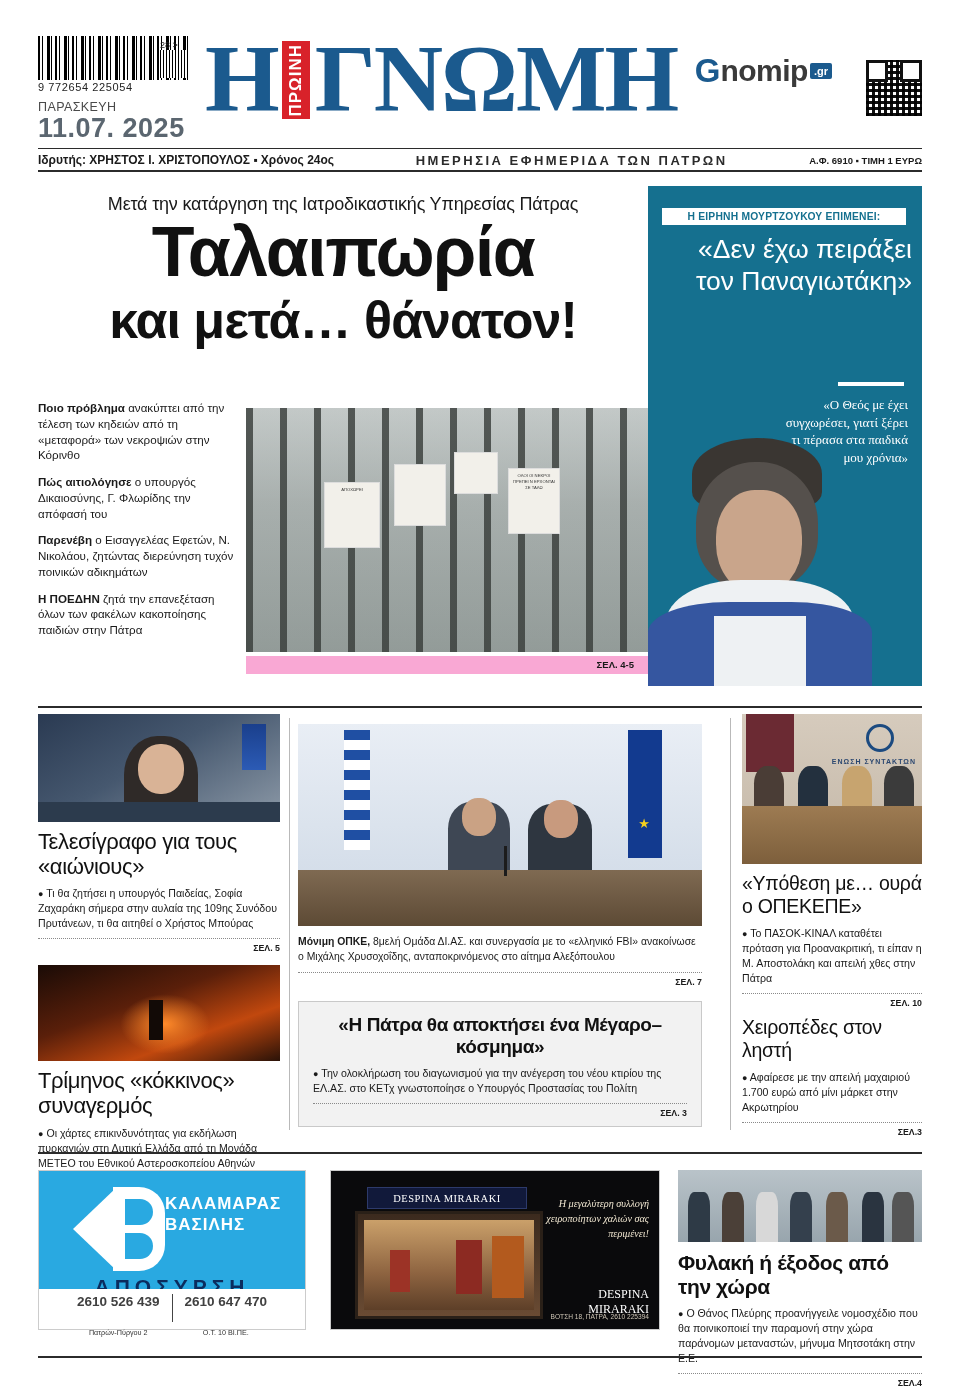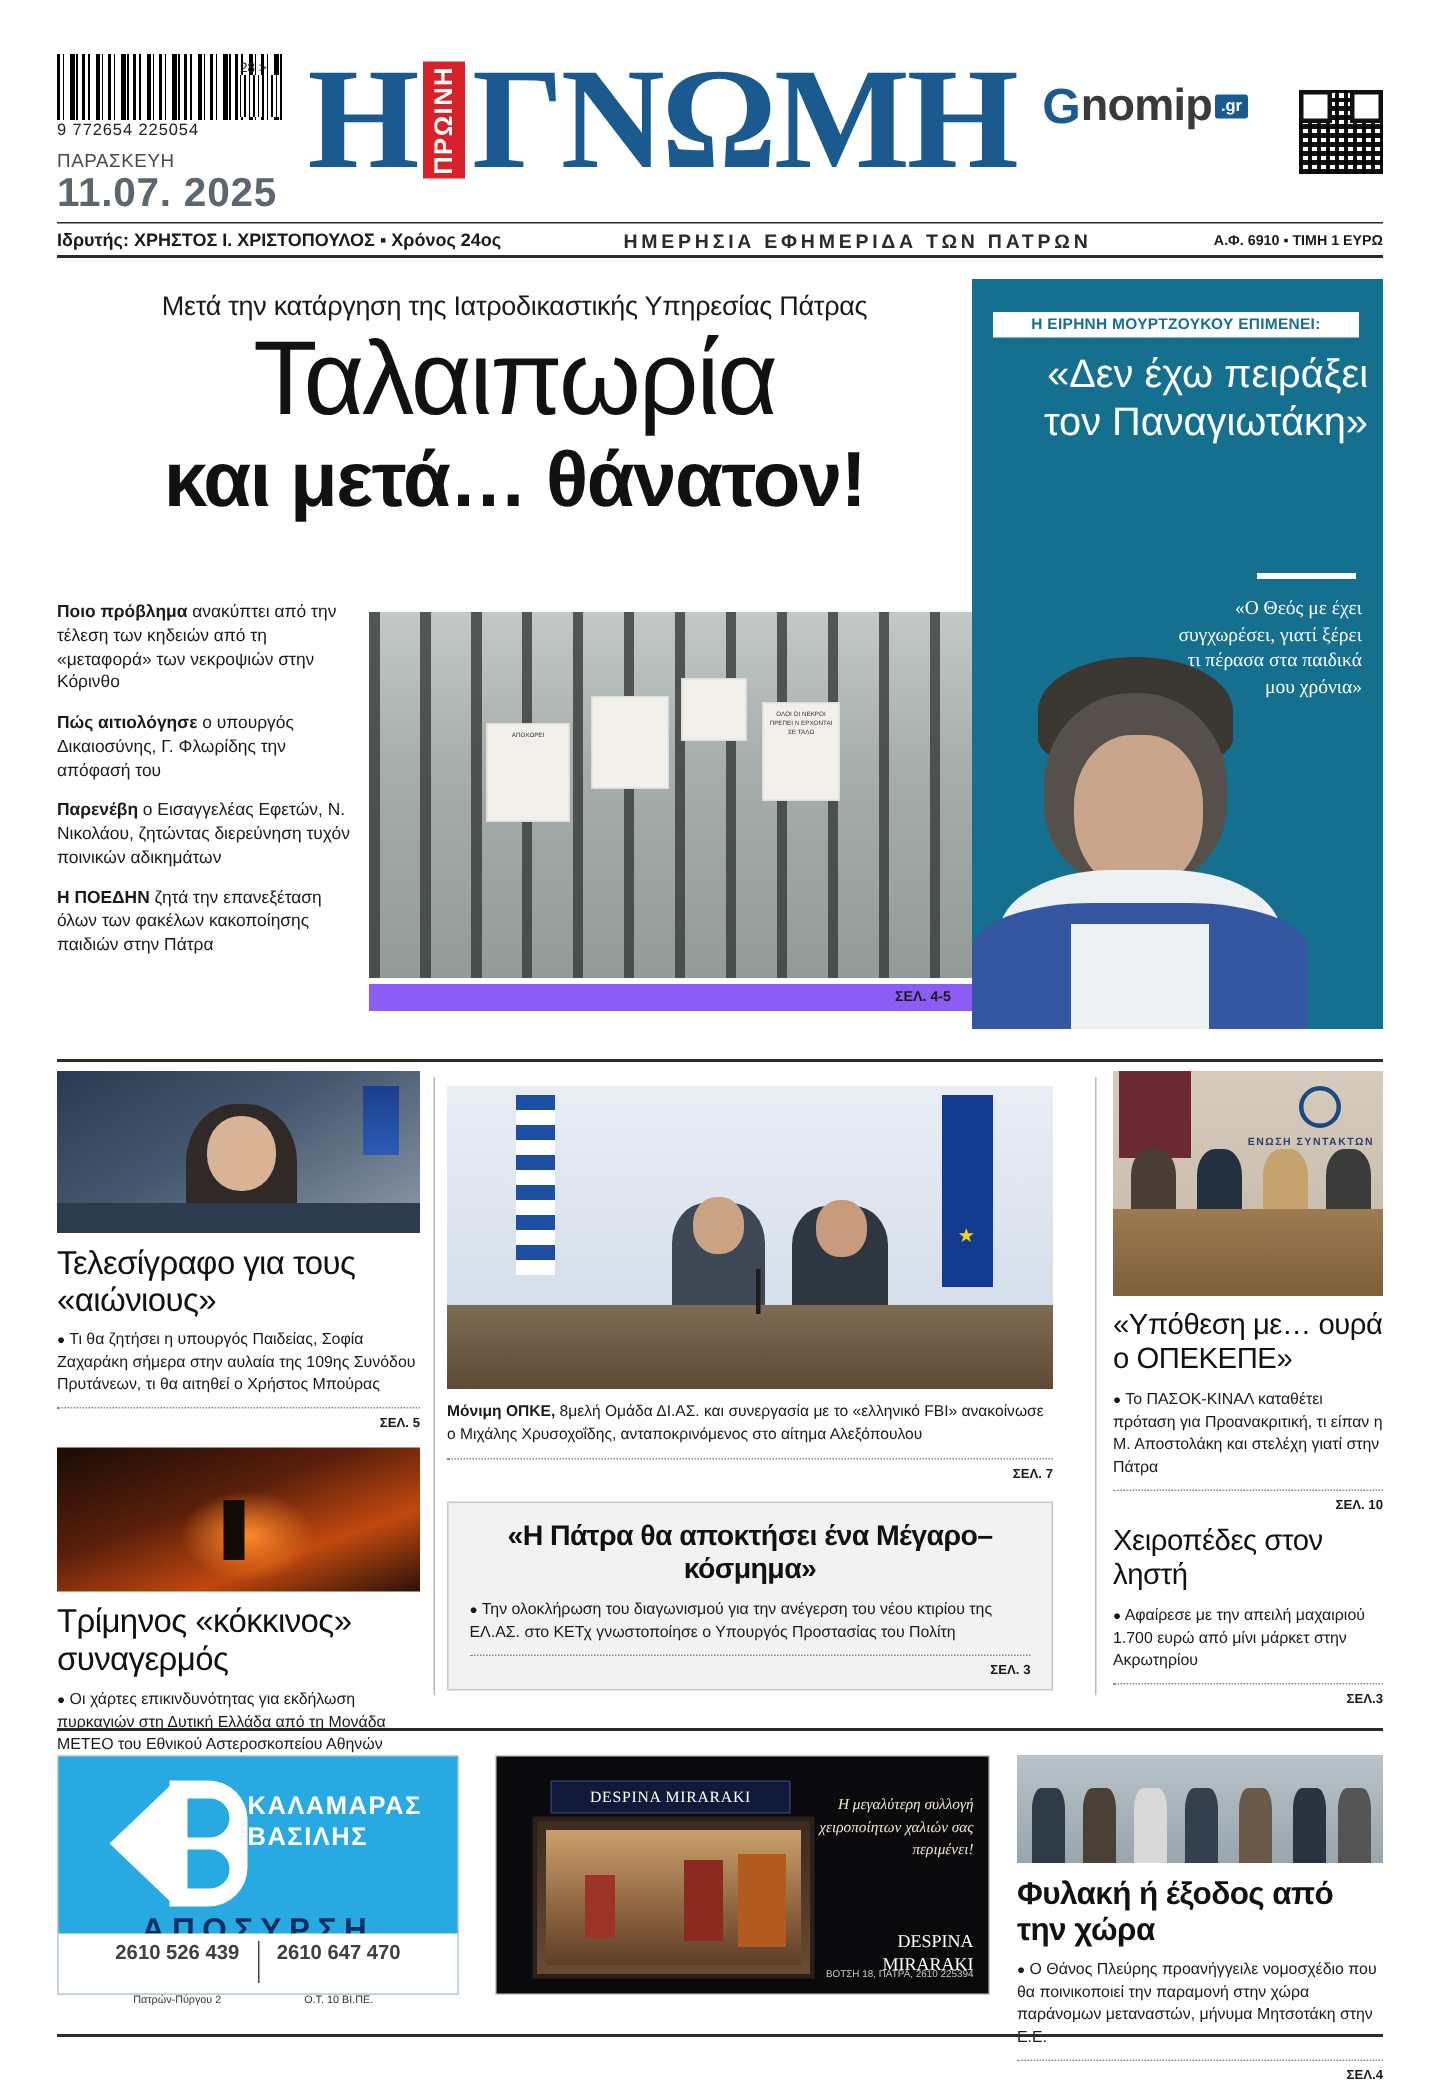--- a/index.html
+++ b/index.html
@@ -51,21 +51,21 @@
   .mast-foot { position:absolute; left:38px; right:38px; top:151px; display:flex; justify-content:space-between; align-items:center; height:18px;}
   .mast-foot .founder { font-size:12px; font-weight:700; color:#1a1a1a; }
   .mast-foot .sub { font-size:13px; letter-spacing:2.5px; color:#2b2b2b; font-weight:600; }
   .mast-foot .issue { font-size:9.5px; font-weight:700; color:#1a1a1a; }
   .mast-rule2 { position:absolute; left:38px; right:38px; top:170px; border-top:2px solid #2b2b2b; }
 
   
   .lead { position:absolute; left:38px; top:186px; width: 884px; height: 500px; }
   .lead-left { position:absolute; left:0; top:0; width:610px; }
   .kicker { font-size:18px; color:#1a1a1a; text-align:center; padding-top:8px; letter-spacing:-.2px;}
-  .head1 { font-size:70px; font-weight:400; color:#111; text-align:center; line-height:1.0; margin-top:2px; letter-spacing:-1.5px;}
+  .head1 { font-size:70px; font-weight:700; color:#111; text-align:center; line-height:1.0; margin-top:2px; letter-spacing:-1.5px;}
   .head2 { font-size:52px; font-weight:700; color:#111; text-align:center; line-height:1.05; margin-top:6px; letter-spacing:-1px;}
 
   .bullets { position:absolute; left:0; top:214px; width:196px; font-size:11.6px; line-height:1.36; color:#1a1a1a;}
   .bullets p { margin-bottom:11px; }
   .bullets b { font-weight:700; }
 
   .leadphoto { position:absolute; left:208px; top:222px; width:402px; height:244px;
      background: linear-gradient(180deg,#cfd4d4 0%,#aab1b0 40%,#8e9795 100%); overflow:hidden;}
   .lp-bars { position:absolute; inset:0; background: repeating-linear-gradient(90deg, rgba(60,65,62,.85) 0 7px, rgba(160,168,163,.25) 7px 34px); }
   .lp-paper { position:absolute; background:#f2f0ea; border:1px solid #ddd; }
@@ -84,21 +84,21 @@
   .lpr-sub { position:absolute; right:14px; top:210px; width:130px; color:#fff; font-size:13px;
       line-height:1.35; text-align:right;font-family:Liberation Serif, serif; }
   .portrait { position:absolute; left:-6px; bottom:0; width:244px; height:300px; }
   .p-head { position:absolute; left:54px; bottom:96px; width:122px; height:128px; background:#55504c; border-radius:48% 48% 42% 42%; }
   .p-hair { position:absolute; left:50px; bottom:176px; width:130px; height:72px; background:#3a3632; border-radius:60% 60% 30% 30%; }
   .p-face { position:absolute; left:74px; bottom:92px; width:86px; height:104px; background:#c9a58b; border-radius:45% 45% 48% 48%; }
   .p-shirt { position:absolute; left:24px; bottom:0; width:188px; height:106px; background:#eef1f3; border-radius:40% 40% 0 0;}
   .p-vest { position:absolute; left:6px; bottom:0; width:224px; height:84px; background:#3556a0; border-radius:36% 36% 0 0;}
   .p-vest2 { position:absolute; left:72px; bottom:0; width:92px; height:70px; background:#eef1f3; }
 
-  .sel45 { position:absolute; left:208px; top:470px; width:402px; height:18px; background:#8b5cf6; }
+  .sel45 { position:absolute; left:208px; top:470px; width:402px; height:18px; background:#f9a8d4; }
   .sel45 span { position:absolute; right:14px; top:3px; font-size:9.5px; font-weight:700; color:#1a1a1a;}
 
   .lead-bottom-rule { position:absolute; left:38px; right:38px; top:706px; border-top:2px solid #2b2b2b;}
 
   
   .mid { position:absolute; left:38px; top:714px; width:884px; height:430px; }
   .col-l { position:absolute; left:0; top:0; width:242px; }
   .col-c { position:absolute; left:260px; top:0; width:404px; }
   .col-r { position:absolute; left:704px; top:0; width:180px; }
   .vrule { position:absolute; top:4px; width:0; border-left:1px solid #b9b9b9; height:412px; }
@@ -340,21 +340,21 @@
         <div class="tr-curtain"></div>
         <div class="tr-logo"></div>
         <div class="tr-text">ΕΝΩΣΗ ΣΥΝΤΑΚΤΩΝ</div>
         <div class="tr-p" style="left:12px;background:#4a3d36;"></div>
         <div class="tr-p" style="left:56px;background:#23303e;"></div>
         <div class="tr-p" style="left:100px;background:#c7a46f;"></div>
         <div class="tr-p" style="left:142px;background:#3b3b3b;"></div>
         <div class="tr-table"></div>
       </div>
       <div class="hl-r">«Υπόθεση με… ουρά ο ΟΠΕΚΕΠΕ»</div>
-      <div class="bullet-p"><span class="dot">●</span> <span>Το ΠΑΣΟΚ-ΚΙΝΑΛ καταθέτει πρόταση για Προανακριτική, τι είπαν η Μ. Αποστολάκη και στελέχη γιατί στην Πάτρα</span></div>
+      <div class="bullet-p"><span class="dot">●</span> <span>Το ΠΑΣΟΚ-ΚΙΝΑΛ καταθέτει πρόταση για Προανακριτική, τι είπαν η Μ. Αποστολάκη και απειλή χθες στην Πάτρα</span></div>
       <div class="dots"></div>
       <div class="sel">ΣΕΛ. 10</div>
 
       <div class="hl-r">Χειροπέδες στον ληστή</div>
       <div class="bullet-p"><span class="dot">●</span> <span>Αφαίρεσε με την απειλή μαχαιριού 1.700 ευρώ από μίνι μάρκετ στην Ακρωτηρίου</span></div>
       <div class="dots"></div>
       <div class="sel">ΣΕΛ.3</div>
     </div>
   </div>
   <div class="mid-rule"></div>

